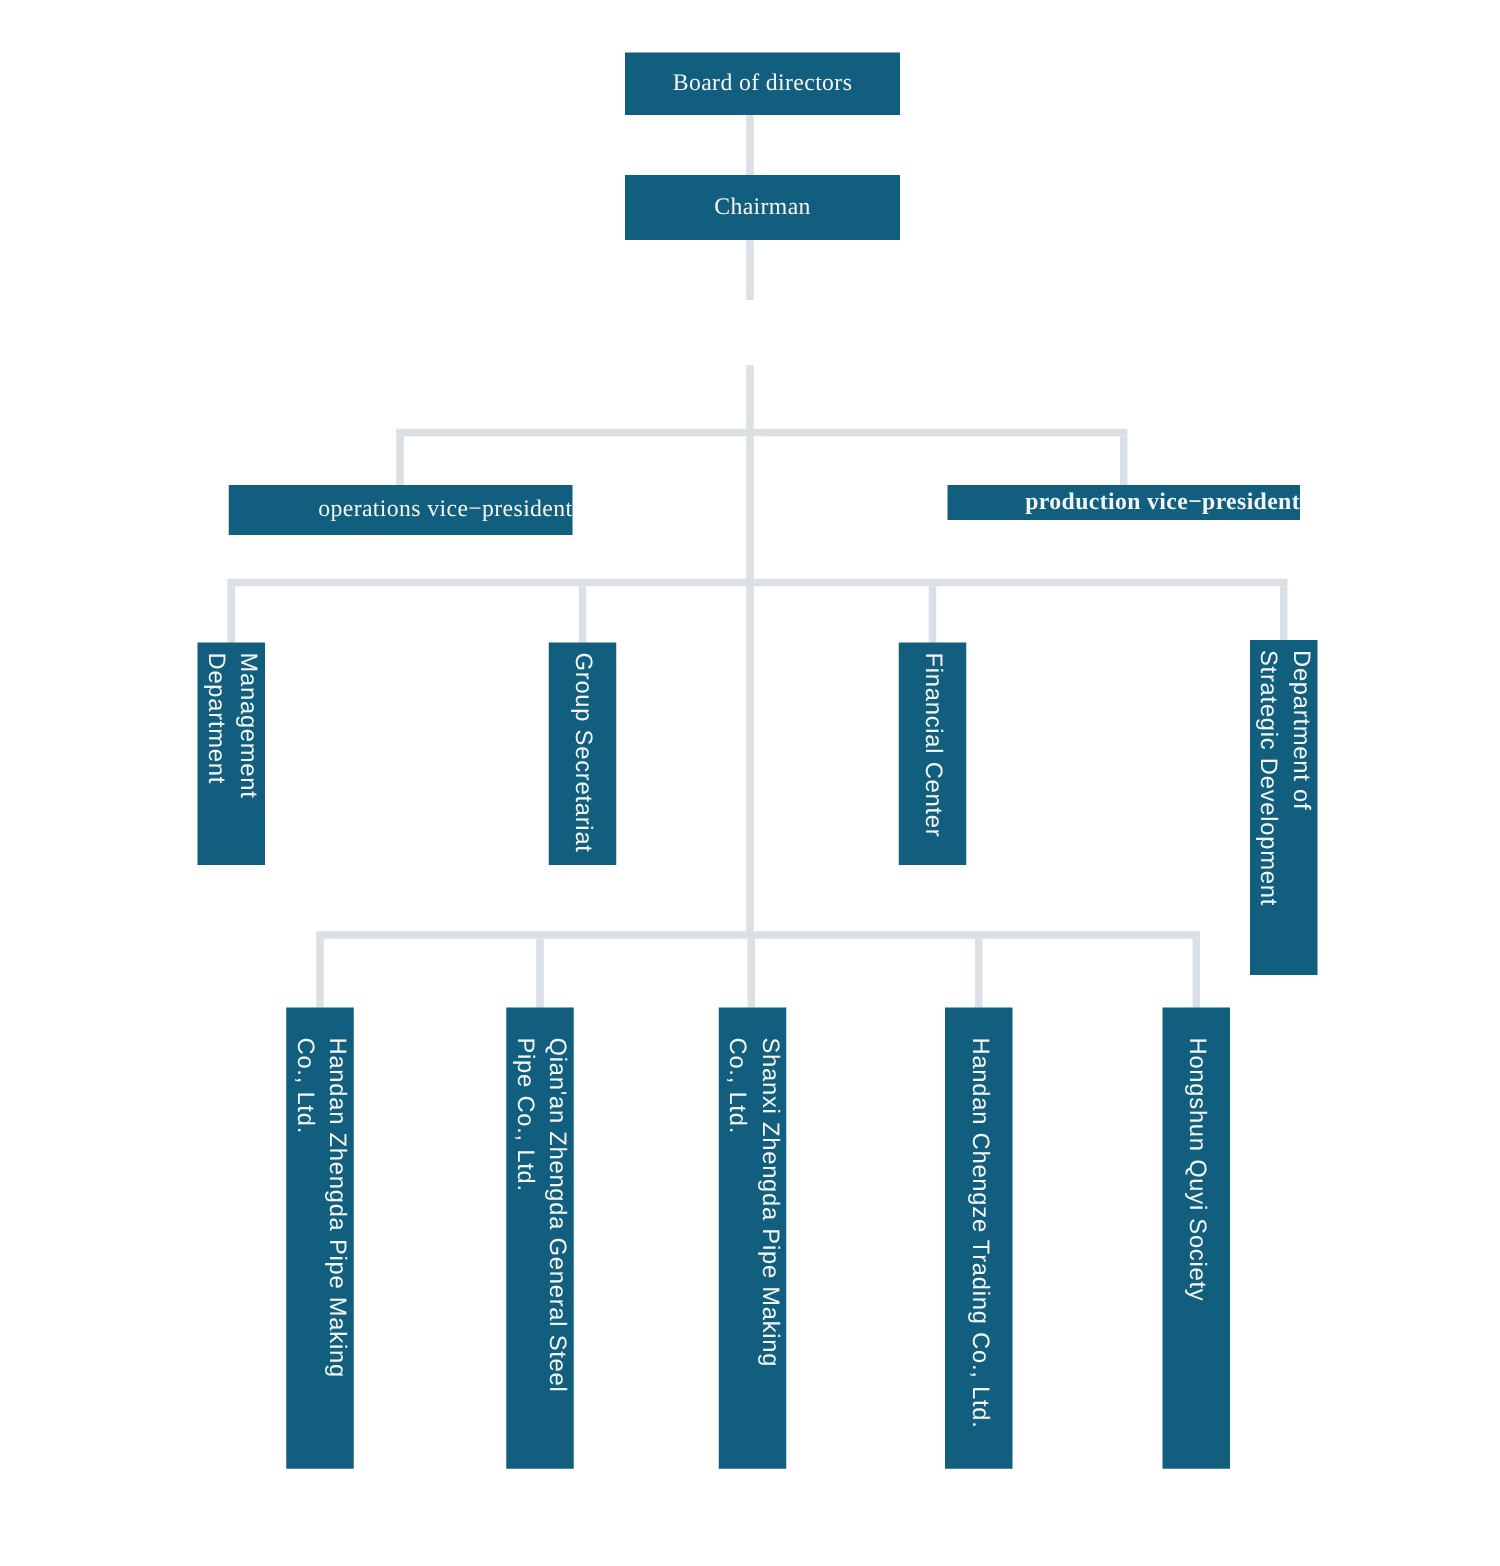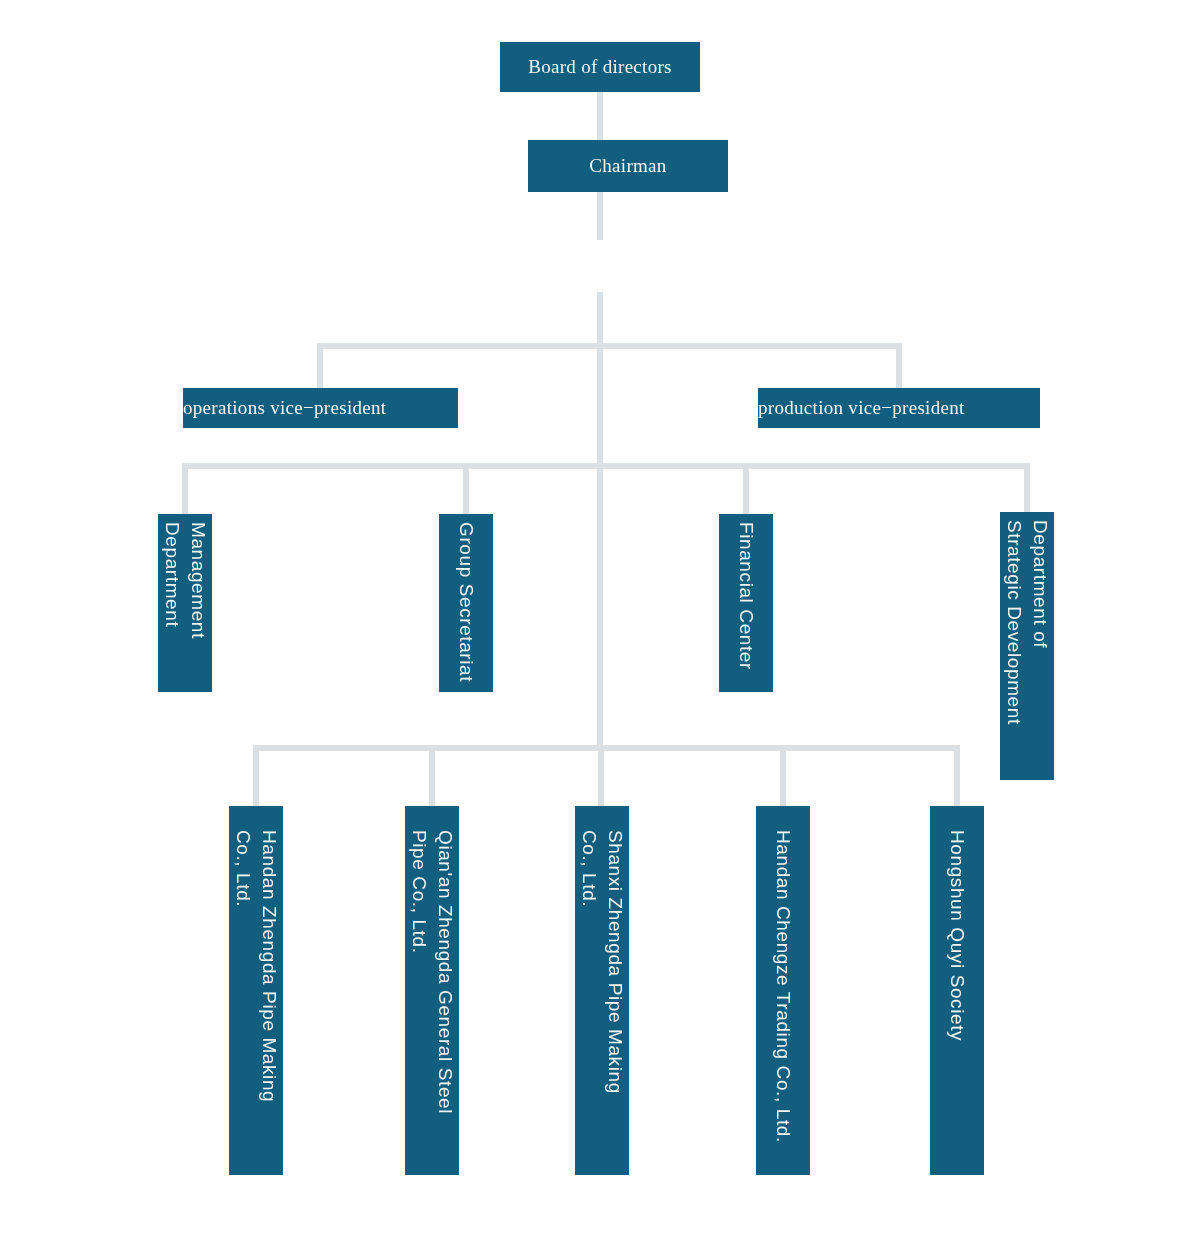--- a/index.html
+++ b/index.html
@@ -15,27 +15,27 @@
     position:absolute;
     background:#dbe0e4;
   }
   .node{
     position:absolute;
     background:#115e7f;
     display:flex;
     box-sizing:border-box;
   }
   .node.top{
-    width:200px;
+    width:220px;
     align-items:center;
     justify-content:center;
   }
   .node.wide{
     align-items:center;
-    justify-content:flex-start;
+    justify-content:flex-end;
   }
   .hlabel{
     font-family:"Liberation Serif", serif;
     font-size:19px;
     letter-spacing:0.3px;
     color:#f3f5f2;
     white-space:nowrap;
   }
   .node.vert{
     width:54px;
@@ -77,28 +77,28 @@
   <div class="line" style="left:253px;top:745px;width:707px;height:6px;"></div>
   <div class="line" style="left:253px;top:751px;width:6px;height:55px;"></div>
   <div class="line" style="left:429px;top:751px;width:6px;height:55px;"></div>
   <div class="line" style="left:598px;top:751px;width:6px;height:55px;"></div>
   <div class="line" style="left:780px;top:751px;width:6px;height:55px;"></div>
   <div class="line" style="left:954px;top:751px;width:6px;height:55px;"></div>
 
   <div class="node top" style="left:500px;top:42px;height:50px;">
     <span class="hlabel">Board of directors</span>
   </div>
-  <div class="node top" style="left:528px;top:140px;height:52px;align-items:center;">
+  <div class="node top" style="left:500px;top:140px;height:52px;align-items:center;">
     <span class="hlabel">Chairman</span>
   </div>
 
   <div class="node wide" style="left:183px;top:388px;width:275px;height:40px;">
     <span class="hlabel">operations vice−president</span>
   </div>
-  <div class="node wide" style="left:758px;top:388px;width:282px;height:40px;">
+  <div class="node wide" style="left:758px;top:388px;width:282px;height:28px;font-weight:bold;">
     <span class="hlabel">production vice−president</span>
   </div>
 
   <div class="node vert mid" style="left:158px;top:514px;height:178px;">
     <span class="vlabel">Management
 Department</span>
   </div>
   <div class="node vert mid" style="left:439px;top:514px;height:178px;">
     <span class="vlabel">Group Secretariat</span>
   </div>

